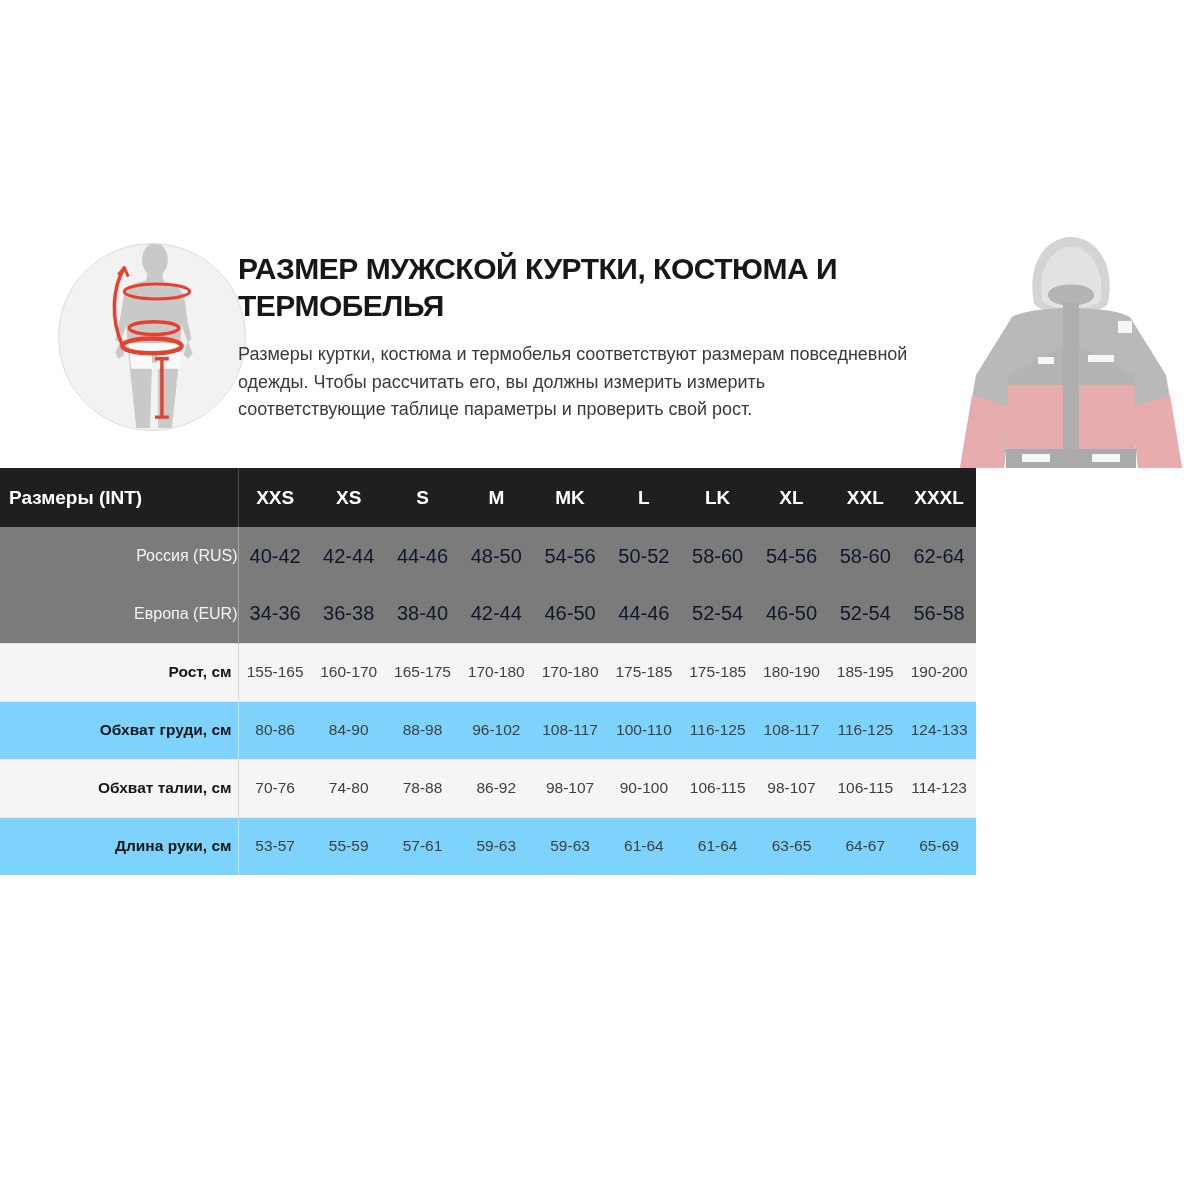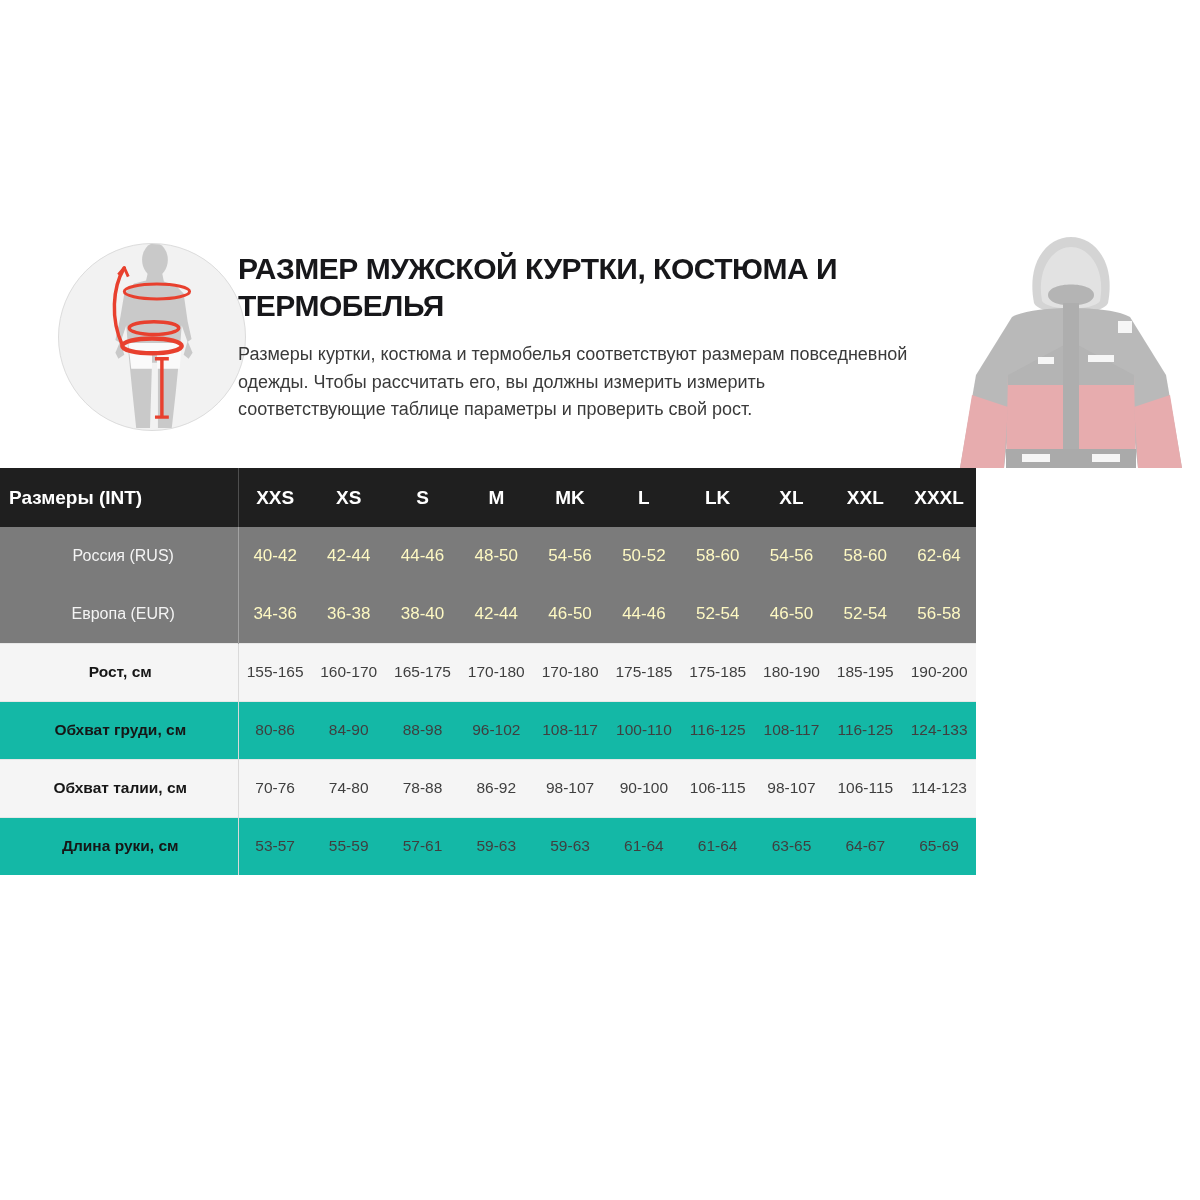--- a/index.html
+++ b/index.html
@@ -23,29 +23,29 @@
 
   
   table.size-table { width:976px; border-collapse:collapse; table-layout:fixed; }
   col.label-col { width:238px; }
 
   thead th { background:#1f1f1f; color:#ffffff; height:59px; font-size:19px;
              font-weight:bold; vertical-align:middle; }
   thead th.corner { text-align:left; padding-left:9px; border-right:1px solid #4e4e4e; }
 
   tbody tr { height:58px; }
-  tbody th { text-align:center; padding-left:9px; vertical-align:middle; }
+  tbody th { text-align:right; padding-left:9px; vertical-align:middle; }
   tbody td { text-align:center; vertical-align:middle; }
 
   tr.row-gray { background:#7b7b7b; }
   tr.row-gray th { font-weight:normal; color:#f4f4f4; font-size:16px; border-right:1px solid #a3a3a3; }
-  tr.row-gray td { color:#fef9c3; font-size:17px; }
+  tr.row-gray td { color:#0f172a; font-size:20px; }
 
   tr.row-stripe { background:#f5f5f5; }
-  tr.row-white  { background:#14b8a6; }
+  tr.row-white  { background:#7dd3fc; }
   tr.row-stripe, tr.row-white { border-top:1px solid #e7e7e7; }
   tr.row-stripe th, tr.row-white th { font-weight:bold; color:#161616; font-size:15.5px;
                                       border-right:1px solid #d9d9d9; line-height:1.35; padding-right:6px; }
   tr.row-stripe td, tr.row-white td { color:#3f3f3f; font-size:15.5px; }
 </style>
 </head>
 <body>
 
 <div class="intro">
 

